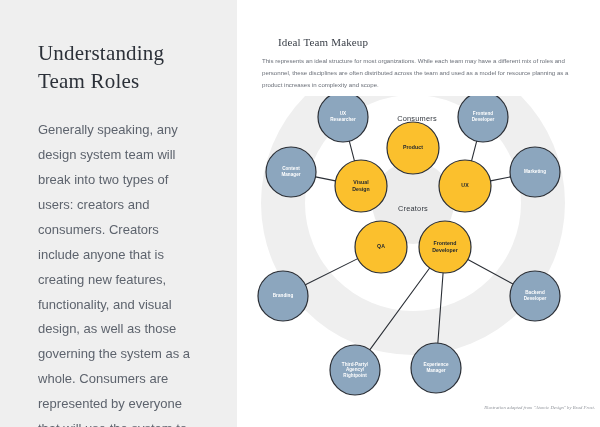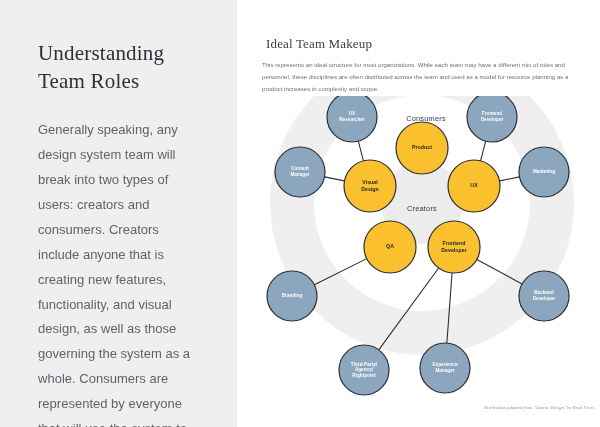--- a/index.html
+++ b/index.html
@@ -65,37 +65,37 @@
     background: #ffffff;
   }
   .right-head {
     position: absolute;
     left: 25px;
     top: 36px;
     width: 320px;
   }
   .section-title {
     font-family: "Liberation Serif", serif;
-    font-size: 13px;
+    font-size: 11px;
     color: #3b4049;
-    margin: 0 0 7px 4px;
+    margin: 0 0 7px 16px;
     letter-spacing: 0.15px;
   }
   .section-desc {
     font-size: 6.1px;
     line-height: 1.93;
     color: #6a6f78;
     margin: 0;
     letter-spacing: 0.005px;
   }
 
   
   .diagram-wrap {
     position: absolute;
-    left: 9px;
+    left: 0px;
     top: 96px;
     width: 330px;
     height: 310px;
   }
   .diagram-svg {
     display: block;
     width: 363px;
     height: 310px;
   }
   .node-label {

